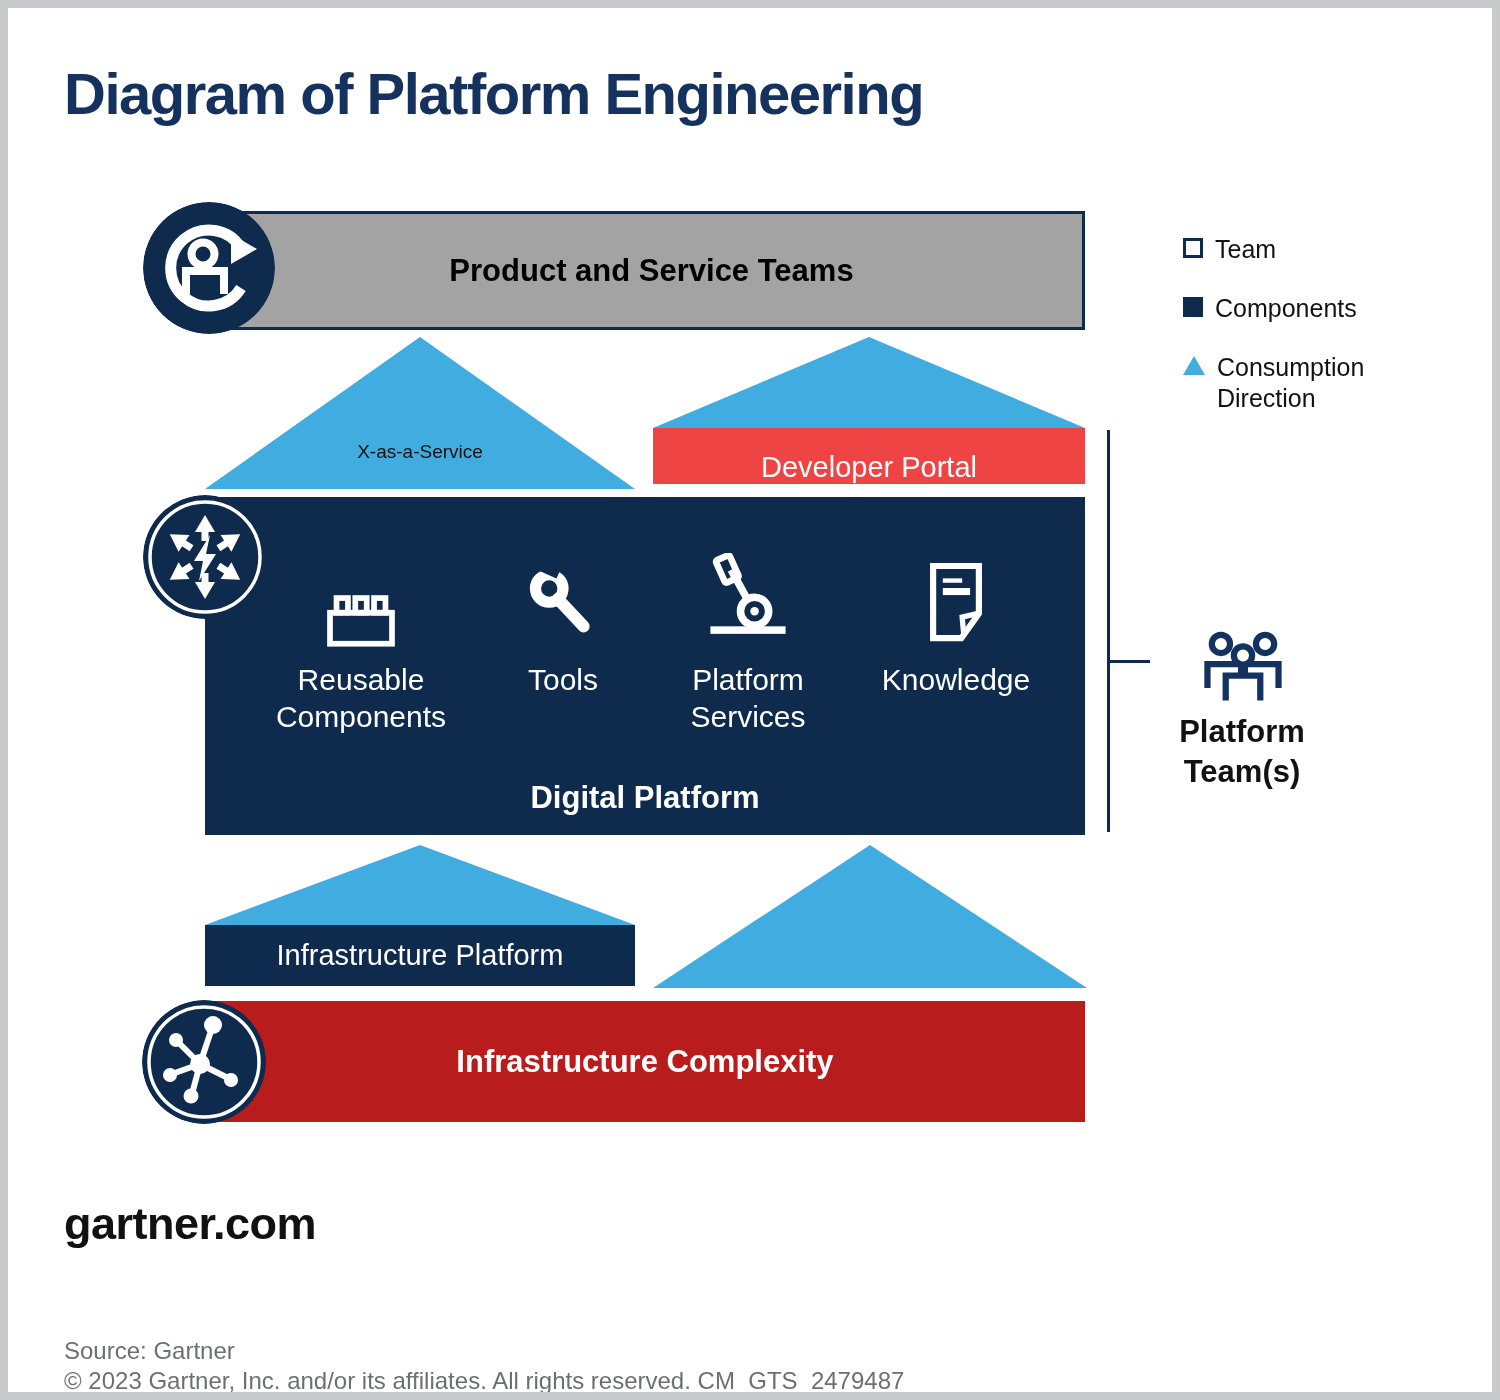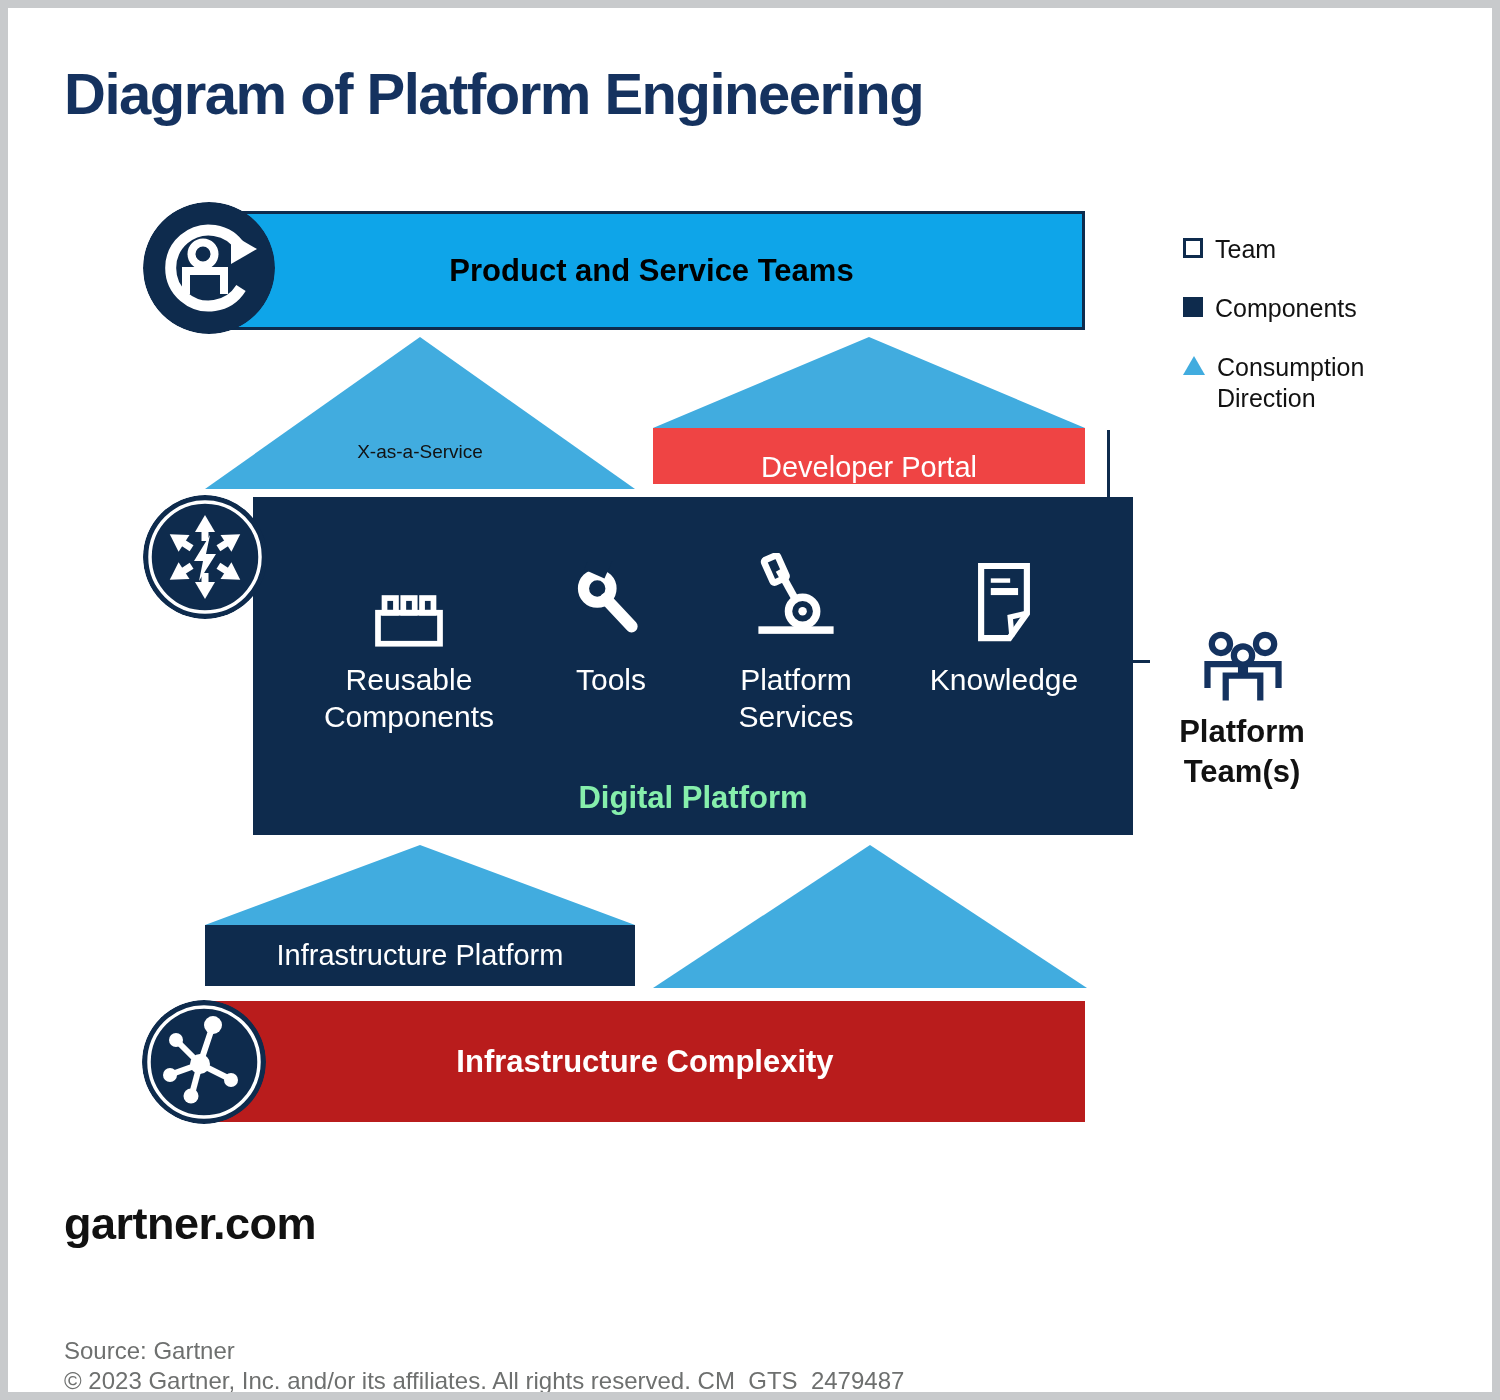--- a/index.html
+++ b/index.html
@@ -20,21 +20,21 @@
   .legend-row{display:flex;align-items:flex-start;margin-bottom:8px;margin-top:28px;}
   .legend-row .marker{flex:0 0 auto;margin-right:12px;margin-top:4px;}
   .marker-team{width:20px;height:20px;background:#ffffff;border:3px solid #0e2b4d;box-sizing:border-box;}
   .marker-components{width:20px;height:20px;background:#0e2b4d;}
   .marker-consumption{width:0;height:0;border-left:11px solid transparent;border-right:11px solid transparent;border-bottom:19px solid #41acdf;margin-top:5px;}
   .legend-label{font-size:25px;line-height:31px;color:#121212;max-width:160px;}
 
   
   .pst-box{
     left:218px;top:211px;width:867px;height:119px;box-sizing:border-box;
-    background:#0ea5e9;border:3px solid #0e2b4d;
+    background:#a3a3a3;border:3px solid #0e2b4d;
     display:flex;align-items:center;justify-content:center;
     font-size:31px;font-weight:700;color:#000000;
   }
 
   .tri{background:#41acdf;}
   .tri-up{clip-path:polygon(50% 0, 100% 100%, 0 100%);}
 
   .xaas{left:205px;top:337px;width:430px;height:152px;}
   .xaas-label{
     position:absolute;left:0;bottom:26px;width:100%;text-align:center;
@@ -42,27 +42,27 @@
   }
 
   .devportal-tri{left:653px;top:337px;width:432px;height:91px;}
   .devportal-box{
     left:653px;top:428px;width:432px;height:56px;background:#ef4444;
     display:flex;align-items:flex-end;justify-content:center;
     font-size:29px;color:#ffffff;
   }
 
   
-  .dp-box{left:205px;top:497px;width:880px;height:338px;background:#0e2b4d;margin-left:48px;}
+  .dp-box{left:205px;top:497px;width:880px;height:338px;background:#0e2b4d;}
   .dp-col{position:absolute;width:220px;text-align:center;}
   .dp-icon-wrap{height:95px;display:flex;align-items:flex-end;justify-content:center;}
   .dp-label{margin-top:14px;font-size:30px;line-height:37px;color:#ffffff;}
   .dp-caption{
     position:absolute;left:0;top:283px;width:100%;text-align:center;
-    font-size:31px;font-weight:700;color:#86efac;
+    font-size:31px;font-weight:700;color:#ffffff;
   }
 
   
   .bracket-v{left:1107px;top:430px;width:3px;height:402px;background:#0e2b4d;}
   .bracket-h{left:1107px;top:660px;width:43px;height:3px;background:#0e2b4d;}
   .pteams-icon{left:1195px;top:628px;}
   .pteams-label{
     left:1142px;top:712px;width:200px;text-align:center;
     font-size:31px;font-weight:700;line-height:40px;color:#121212;
   }

